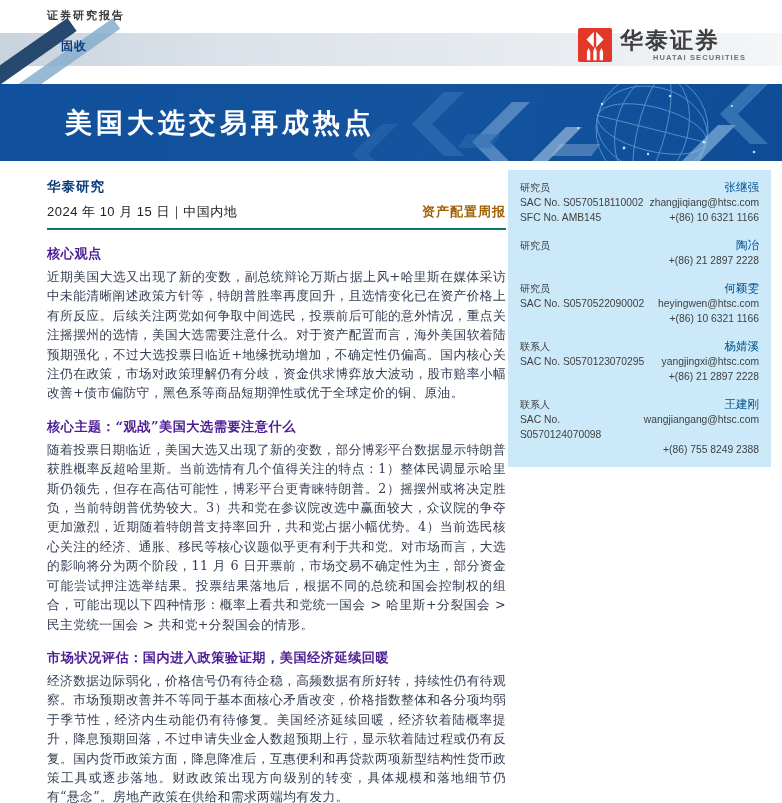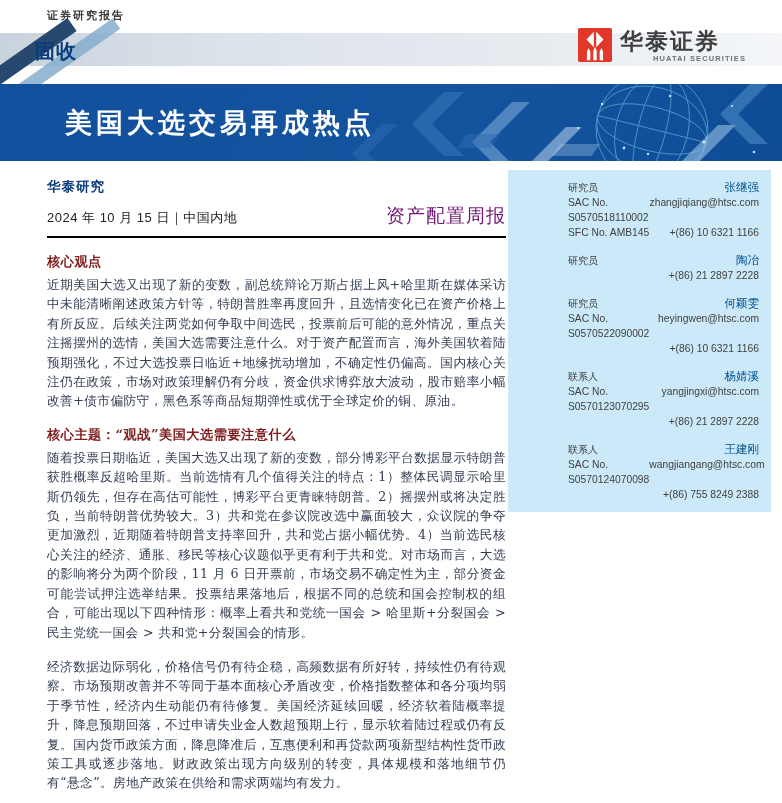--- a/index.html
+++ b/index.html
@@ -8,56 +8,56 @@
 
   
   .kicker{position:absolute;left:47px;top:8px;font-family:"DejaVu Serif",serif;
           font-size:11px;font-weight:bold;color:#3c3c3c;letter-spacing:2px;}
   .band{position:absolute;left:0;top:33px;width:782px;height:33px;
         background:linear-gradient(90deg,#c9d3dd 0%,#dbe2e9 28%,#e8ecf1 70%,#f4f6f8 100%);}
   .deco-stripe1{position:absolute;left:-28px;top:48px;width:110px;height:16px;
         background:#27496f;transform:rotate(-35deg);}
   .deco-stripe2{position:absolute;left:-20px;top:60px;width:150px;height:13px;
         background:#86aecd;transform:rotate(-35deg);opacity:.85;}
-  .category-tab{position:absolute;left:35px;top:38px;font-family:"DejaVu Serif",serif;
-        font-size:20px;font-weight:bold;color:#0a3c7c;letter-spacing:1px;}
-
-  .logo{position:absolute;right:36px;top:28px;display:flex;align-items:flex-end;}
+  .category-tab{position:absolute;left:61px;top:38px;font-family:"DejaVu Serif",serif;
+        font-size:12px;font-weight:bold;color:#0a3c7c;letter-spacing:1px;}
+
+  .logo{position:absolute;right:36px;top:28px;display:flex;align-items:center;}
   .logo-icon{width:34px;height:34px;margin-right:8px;}
   .logo-text{display:flex;flex-direction:column;line-height:1;}
   .logo-cn{font-family:"DejaVu Serif",serif;font-size:23px;font-weight:bold;color:#3f3f3f;letter-spacing:2px;}
   .logo-en{font-size:7.5px;font-weight:bold;color:#6f6f6f;letter-spacing:1.1px;margin-top:3px;margin-left:33px;}
 
   
   .banner{position:absolute;left:0;top:84px;width:782px;height:77px;overflow:hidden;
           background:linear-gradient(100deg,#11509c 0%,#14549f 55%,#0e4c96 100%);}
   .banner svg{position:absolute;right:0;top:0;}
   .banner-title{position:absolute;left:65px;top:21px;font-family:"DejaVu Serif",serif;
           font-size:27px;font-weight:bold;color:#ffffff;letter-spacing:4px;}
 
   
   .content-left{position:absolute;left:47px;top:178px;width:459px;}
   .org-title{font-family:"DejaVu Serif",serif;font-size:13.5px;font-weight:bold;color:#0a3c7c;letter-spacing:1px;}
   .meta-row{display:flex;justify-content:space-between;align-items:baseline;
-            margin-top:7px;padding-bottom:7px;border-bottom:2px solid #000000;gap:47px;}
+            margin-top:7px;padding-bottom:7px;border-bottom:2px solid #0f766e;gap:47px;}
   .meta-left{font-size:13px;color:#222222;letter-spacing:.5px;}
-  .meta-right{font-family:"DejaVu Serif",serif;font-size:19px;font-weight:normal;color:#701a75;letter-spacing:1px;}
+  .meta-right{font-family:"DejaVu Serif",serif;font-size:13px;font-weight:bold;color:#a16207;letter-spacing:1px;}
 
   .section{margin-top:15px;}
   .section-heading{font-family:"DejaVu Serif",serif;font-size:13.2px;font-weight:bold;
-                   color:#7f1d1d;letter-spacing:.5px;margin-bottom:4px;}
+                   color:#4c1d95;letter-spacing:.5px;margin-bottom:4px;}
   .section-body{font-family:"DejaVu Serif",serif;font-size:12.7px;line-height:19.4px;
                 color:#323c52;text-align:justify;letter-spacing:.4px;}
 
   
   .sidebar{position:absolute;left:508px;top:170px;width:263px;box-sizing:border-box;
            background:#cbe9f8;padding:10px 12px 8px 12px;}
   .person{margin-bottom:13px;}
   .person:last-child{margin-bottom:2px;}
-  .person-row{display:flex;justify-content:space-between;align-items:baseline;line-height:15px;margin-left:48px;}
+  .person-row{display:flex;justify-content:space-between;align-items:baseline;line-height:15px;}
   .person-role{font-family:"DejaVu Serif",serif;font-size:10px;color:#3a3a3a;}
   .person-name{font-family:"DejaVu Serif",serif;font-size:11.5px;font-weight:normal;color:#00508e;}
   .person-sub{font-size:10.3px;color:#3f3f3f;}
 </style>
 </head>
 <body>
 
 <div class="page">
 
   <div class="kicker">证券研究报告</div>
@@ -129,20 +129,21 @@
       <div class="section-heading">核心观点</div>
       <div class="section-body">近期美国大选又出现了新的变数，副总统辩论万斯占据上风+哈里斯在媒体采访中未能清晰阐述政策方针等，特朗普胜率再度回升，且选情变化已在资产价格上有所反应。后续关注两党如何争取中间选民，投票前后可能的意外情况，重点关注摇摆州的选情，美国大选需要注意什么。对于资产配置而言，海外美国软着陆预期强化，不过大选投票日临近+地缘扰动增加，不确定性仍偏高。国内核心关注仍在政策，市场对政策理解仍有分歧，资金供求博弈放大波动，股市赔率小幅改善+债市偏防守，黑色系等商品短期弹性或优于全球定价的铜、原油。</div>
     </div>
 
     <div class="section">
       <div class="section-heading">核心主题：“观战”美国大选需要注意什么</div>
       <div class="section-body">随着投票日期临近，美国大选又出现了新的变数，部分博彩平台数据显示特朗普获胜概率反超哈里斯。当前选情有几个值得关注的特点：1）整体民调显示哈里斯仍领先，但存在高估可能性，博彩平台更青睐特朗普。2）摇摆州或将决定胜负，当前特朗普优势较大。3）共和党在参议院改选中赢面较大，众议院的争夺更加激烈，近期随着特朗普支持率回升，共和党占据小幅优势。4）当前选民核心关注的经济、通胀、移民等核心议题似乎更有利于共和党。对市场而言，大选的影响将分为两个阶段，11 月 6 日开票前，市场交易不确定性为主，部分资金可能尝试押注选举结果。投票结果落地后，根据不同的总统和国会控制权的组合，可能出现以下四种情形：概率上看共和党统一国会 &gt; 哈里斯+分裂国会 &gt; 民主党统一国会 &gt; 共和党+分裂国会的情形。</div>
     </div>
 
     <div class="section">
+      <div class="section-heading">市场状况评估：国内进入政策验证期，美国经济延续回暖</div>
       <div class="section-body">经济数据边际弱化，价格信号仍有待企稳，高频数据有所好转，持续性仍有待观察。市场预期改善并不等同于基本面核心矛盾改变，价格指数整体和各分项均弱于季节性，经济内生动能仍有待修复。美国经济延续回暖，经济软着陆概率提升，降息预期回落，不过申请失业金人数超预期上行，显示软着陆过程或仍有反复。国内货币政策方面，降息降准后，互惠便利和再贷款两项新型结构性货币政策工具或逐步落地。财政政策出现方向级别的转变，具体规模和落地细节仍有“悬念”。房地产政策在供给和需求两端均有发力。</div>
     </div>
 
   </div>
 
   <div class="sidebar">
 
     <div class="person">
       <div class="person-row">
         <span class="person-role">研究员</span>

